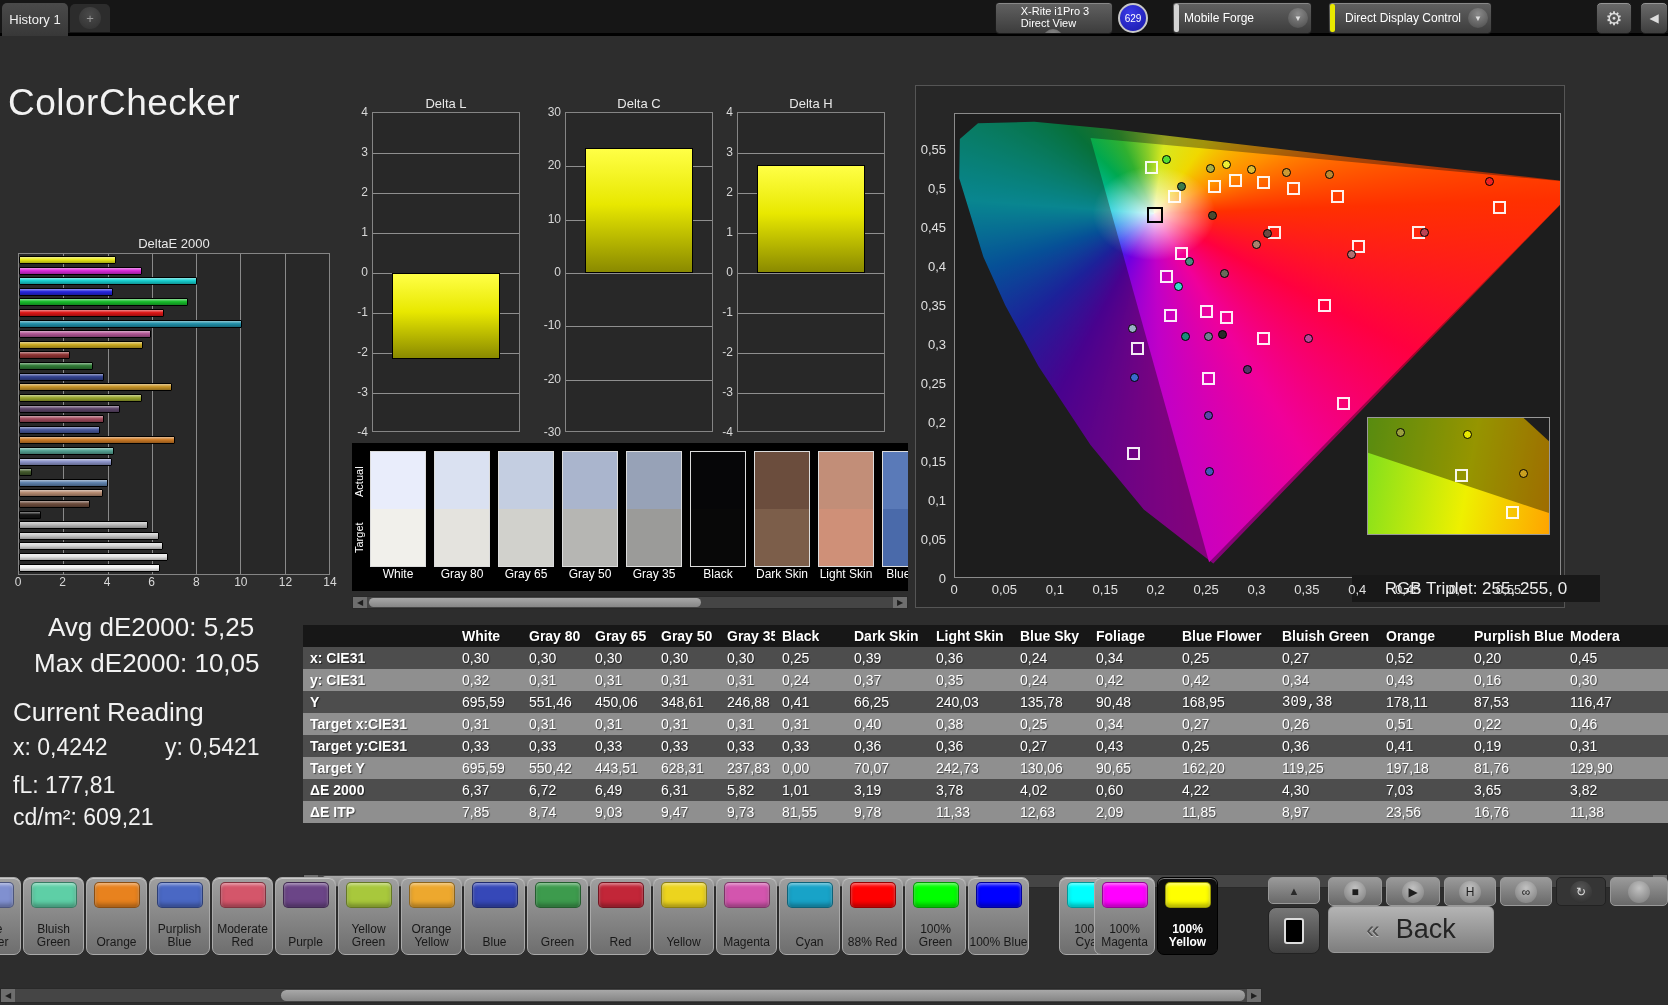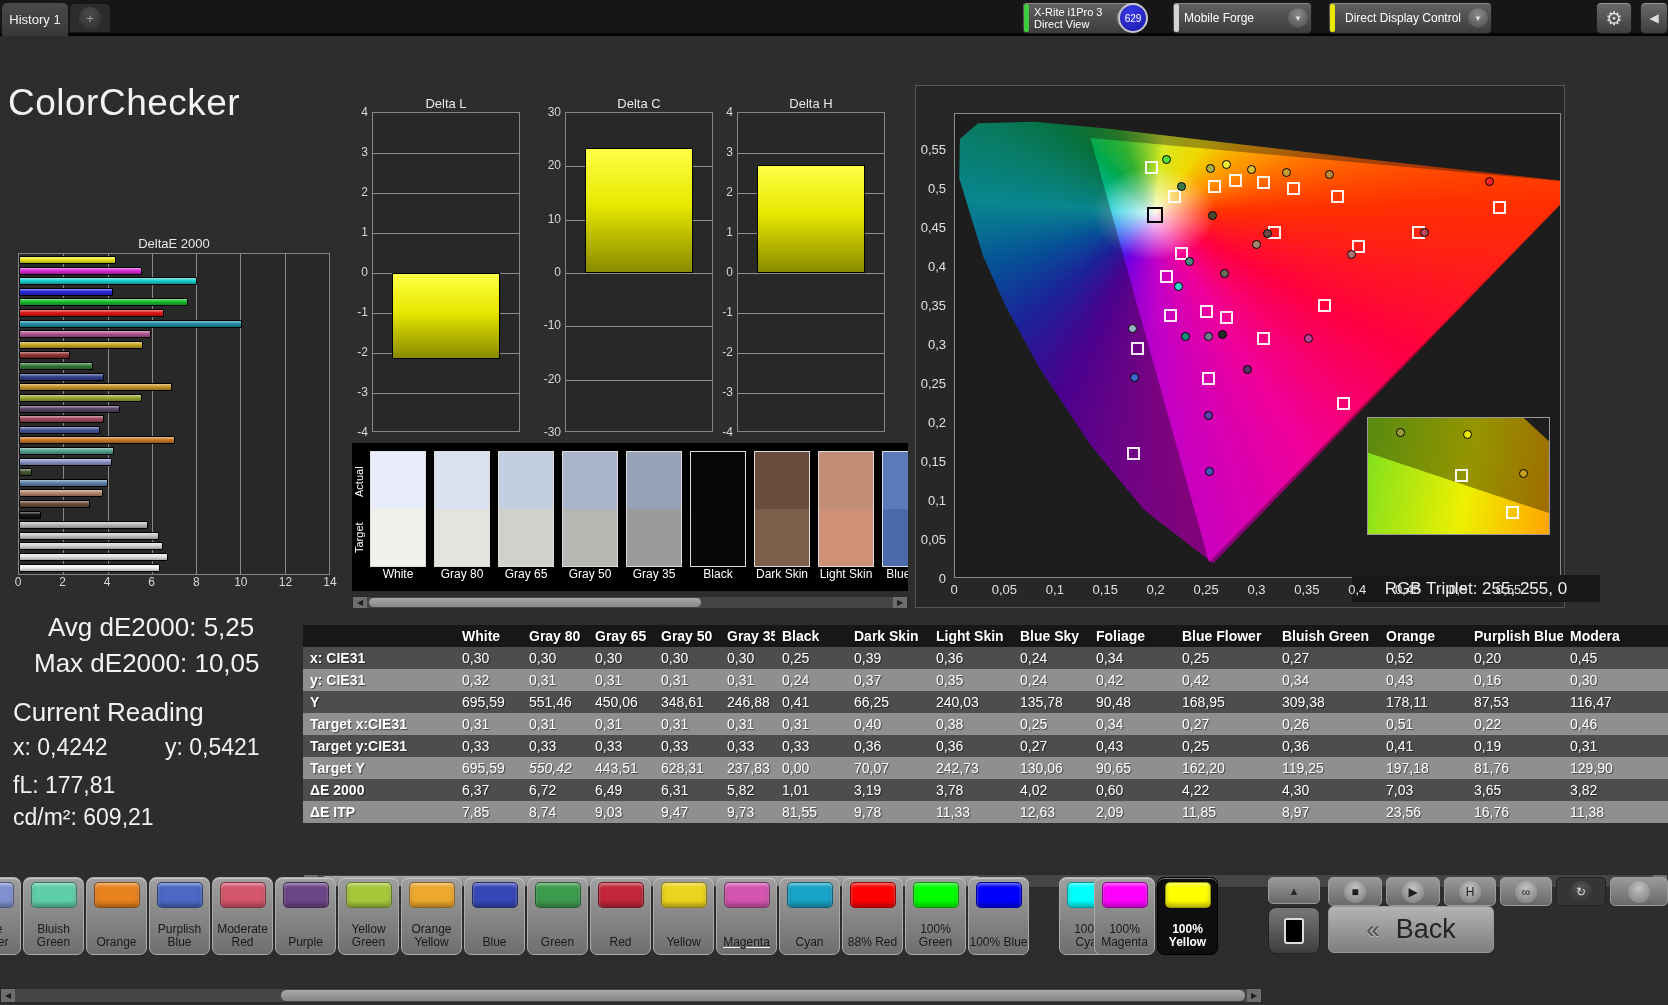--- a/index.html
+++ b/index.html
@@ -116,21 +116,21 @@
 </head>
 <body>
 
 <div class="screen">
 
   <div class="topbar">
     <div class="tab">History 1</div>
     <div class="addtab">
       <div class="circ">+</div>
     </div>
-    <div class="ddbtn" style="left:1022px;width:118px;">
+    <div class="ddbtn" style="left:995px;width:118px;flex-direction:column;">
       <div class="ddbar" style="background:#3ecc3e;"></div>
       <div class="ddtext">
         <div>X-Rite i1Pro 3</div>
           <div>Direct View</div>
       </div>
       <div class="ddarrow">▼</div>
     </div>
     <div class="badge">629</div>
     <div class="ddbtn" style="left:1172px;width:140px;">
       <div class="ddbar" style="background:#d4d4d4;"></div>
@@ -548,21 +548,21 @@
         <div class="tcell" style="width: 66px;">551,46</div>
         <div class="tcell" style="width: 66px;">450,06</div>
         <div class="tcell" style="width: 66px;">348,61</div>
         <div class="tcell" style="width: 55px;">246,88</div>
         <div class="tcell" style="width: 72px;">0,41</div>
         <div class="tcell" style="width: 82px;">66,25</div>
         <div class="tcell" style="width: 84px;">240,03</div>
         <div class="tcell" style="width: 76px;">135,78</div>
         <div class="tcell" style="width: 86px;">90,48</div>
         <div class="tcell" style="width: 100px;">168,95</div>
-        <div class="tcell" style="width: 104px;">309,38</div>
+        <div class="tcell" style="width: 104px; font-family: Liberation Mono, monospace;">309,38</div>
         <div class="tcell" style="width: 88px;">178,11</div>
         <div class="tcell" style="width: 96px;">87,53</div>
         <div class="tcell" style="width: 110px;">116,47</div>
       </div>
       <div class="trow light">
         <div class="tcell tlabel" style="width: 152px;">Target x:CIE31</div>
         <div class="tcell" style="width: 67px;">0,31</div>
         <div class="tcell" style="width: 66px;">0,31</div>
         <div class="tcell" style="width: 66px;">0,31</div>
         <div class="tcell" style="width: 66px;">0,31</div>
@@ -592,21 +592,21 @@
         <div class="tcell" style="width: 86px;">0,43</div>
         <div class="tcell" style="width: 100px;">0,25</div>
         <div class="tcell" style="width: 104px;">0,36</div>
         <div class="tcell" style="width: 88px;">0,41</div>
         <div class="tcell" style="width: 96px;">0,19</div>
         <div class="tcell" style="width: 110px;">0,31</div>
       </div>
       <div class="trow light">
         <div class="tcell tlabel" style="width: 152px;">Target Y</div>
         <div class="tcell" style="width: 67px;">695,59</div>
-        <div class="tcell" style="width: 66px; font-style: italic;">550,42</div>
+        <div class="tcell" style="width: 66px;">550,42</div>
         <div class="tcell" style="width: 66px;">443,51</div>
         <div class="tcell" style="width: 66px;">628,31</div>
         <div class="tcell" style="width: 55px;">237,83</div>
         <div class="tcell" style="width: 72px;">0,00</div>
         <div class="tcell" style="width: 82px;">70,07</div>
         <div class="tcell" style="width: 84px;">242,73</div>
         <div class="tcell" style="width: 76px;">130,06</div>
         <div class="tcell" style="width: 86px;">90,65</div>
         <div class="tcell" style="width: 100px;">162,20</div>
         <div class="tcell" style="width: 104px;">119,25</div>
@@ -699,21 +699,21 @@
         <div class="patch-label">Green</div>
       </div>
       <div class="patch-btn" style="left: 590px;">
         <div class="patch-chip" style="background: linear-gradient(rgb(194, 38, 56), rgb(194, 38, 56)) rgb(194, 38, 56);"></div>
         <div class="patch-label">Red</div>
       </div>
       <div class="patch-btn" style="left: 653px;">
         <div class="patch-chip" style="background: linear-gradient(rgb(236, 212, 30), rgb(236, 212, 30)) rgb(236, 212, 30);"></div>
         <div class="patch-label">Yellow</div>
       </div>
-      <div class="patch-btn" style="left: 716px; text-decoration: underline;">
+      <div class="patch-btn" style="left: 716px;">
         <div class="patch-chip" style="background: linear-gradient(rgb(211, 85, 174), rgb(211, 85, 174)) rgb(211, 85, 174);"></div>
         <div class="patch-label">Magenta</div>
       </div>
       <div class="patch-btn" style="left: 779px;">
         <div class="patch-chip" style="background: linear-gradient(rgb(24, 163, 200), rgb(24, 163, 200)) rgb(24, 163, 200);"></div>
         <div class="patch-label">Cyan</div>
       </div>
       <div class="patch-btn" style="left: 842px;">
         <div class="patch-chip" style="background: linear-gradient(rgb(255, 0, 0), rgb(255, 0, 0)) rgb(255, 0, 0);"></div>
         <div class="patch-label">88% Red</div>

